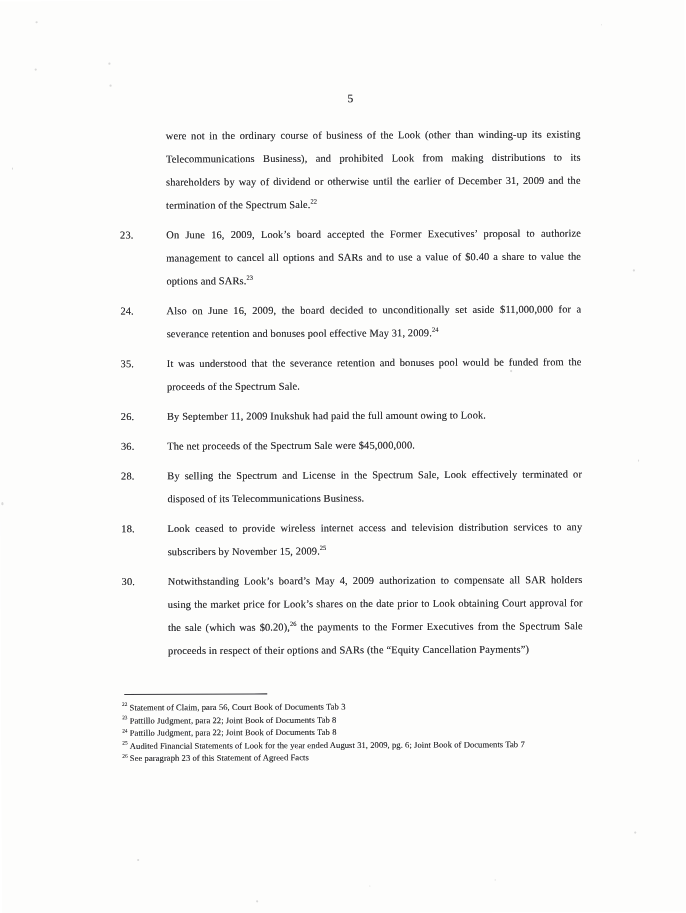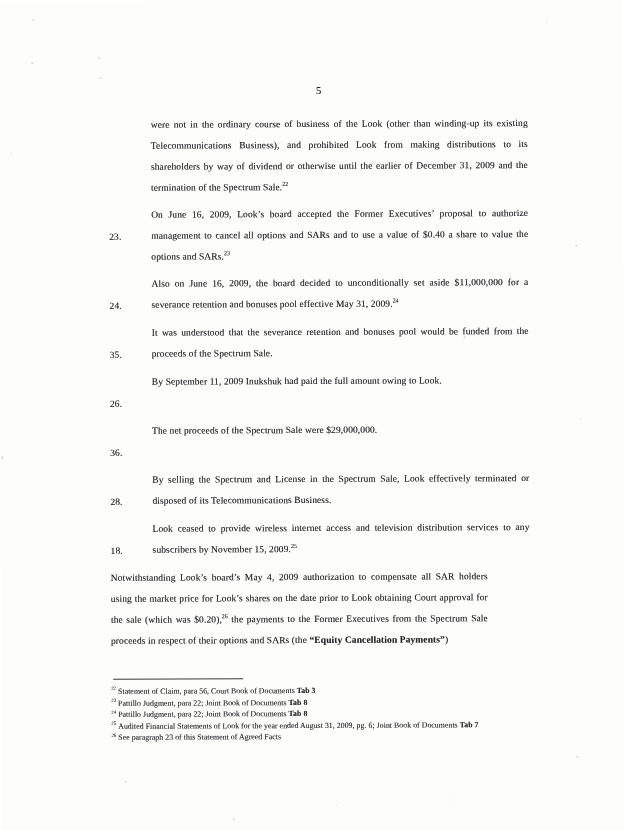--- a/index.html
+++ b/index.html
@@ -32,29 +32,29 @@
   .content { margin-top: 16px; }
   .para {
     display: flex;
     padding-left: 110px;
     margin: 0 0 6px 0;
     font-size: 9.5px;
     line-height: 21px;
     letter-spacing: 0.1px;
     text-shadow: 0 0 0.5px rgba(35,35,40,0.5);
   }
-  .para-num { width: 42px; flex-shrink: 0; margin-top: 22px; }
+  .para-num { width: 42px; flex-shrink: 0; }
   .para-body { width: 377px; text-align: justify; }
   .para-body sup, .fn sup {
     font-size: 0.62em;
     line-height: 0;
     vertical-align: super;
     letter-spacing: 0;
   }
-  b { font-weight: bold; }
+  b { font-weight: normal; }
   .fnrule {
     margin: 27px 0 6px 112px;
     width: 130px;
     height: 0;
     border-top: 1.6px solid #3b3b40;
   }
   .footnotes {
     padding-left: 110px;
     width: 450px;
     font-size: 7.8px;
@@ -94,31 +94,32 @@
       <div class="para">
         <div class="para-num">35.</div>
         <div class="para-body"><span>It was understood that the severance retention and bonuses pool would be funded from the proceeds of the Spectrum Sale.</span></div>
       </div>
       <div class="para">
         <div class="para-num">26.</div>
         <div class="para-body"><span>By September 11, 2009 Inukshuk had paid the full amount owing to Look.</span></div>
       </div>
       <div class="para">
         <div class="para-num">36.</div>
-        <div class="para-body"><span>The net proceeds of the Spectrum Sale were $29,000,000.</span></div>
+        <div class="para-body"><span>The net proceeds of the Spectrum Sale were $45,000,000.</span></div>
       </div>
       <div class="para">
         <div class="para-num">28.</div>
         <div class="para-body"><span>By selling the Spectrum and License in the Spectrum Sale, Look effectively terminated or disposed of its Telecommunications Business.</span></div>
       </div>
       <div class="para">
         <div class="para-num">18.</div>
         <div class="para-body"><span>Look ceased to provide wireless internet access and television distribution services to any subscribers by November 15, 2009.</span><sup>25</sup></div>
       </div>
       <div class="para">
+        <div class="para-num">30.</div>
         <div class="para-body"><span>Notwithstanding Look’s board’s May 4, 2009 authorization to compensate all SAR holders using the market price for Look’s shares on the date prior to Look obtaining Court approval for the sale (which was $0.20),</span><sup>26</sup><span> the payments to the Former Executives from the Spectrum Sale proceeds in respect of their options and SARs (the </span><b>“Equity Cancellation Payments”</b><span>)</span></div>
       </div>
     </div>
 
   <div class="fnrule"></div>
 
   <div class="footnotes" id="footnotes">
       <div class="fn"><sup>22</sup><span>Statement of Claim, para 56, Court Book of Documents </span><b>Tab 3</b></div>
       <div class="fn"><sup>23</sup><span>Pattillo Judgment, para 22; Joint Book of Documents </span><b>Tab 8</b></div>
       <div class="fn"><sup>24</sup><span>Pattillo Judgment, para 22; Joint Book of Documents </span><b>Tab 8</b></div>

